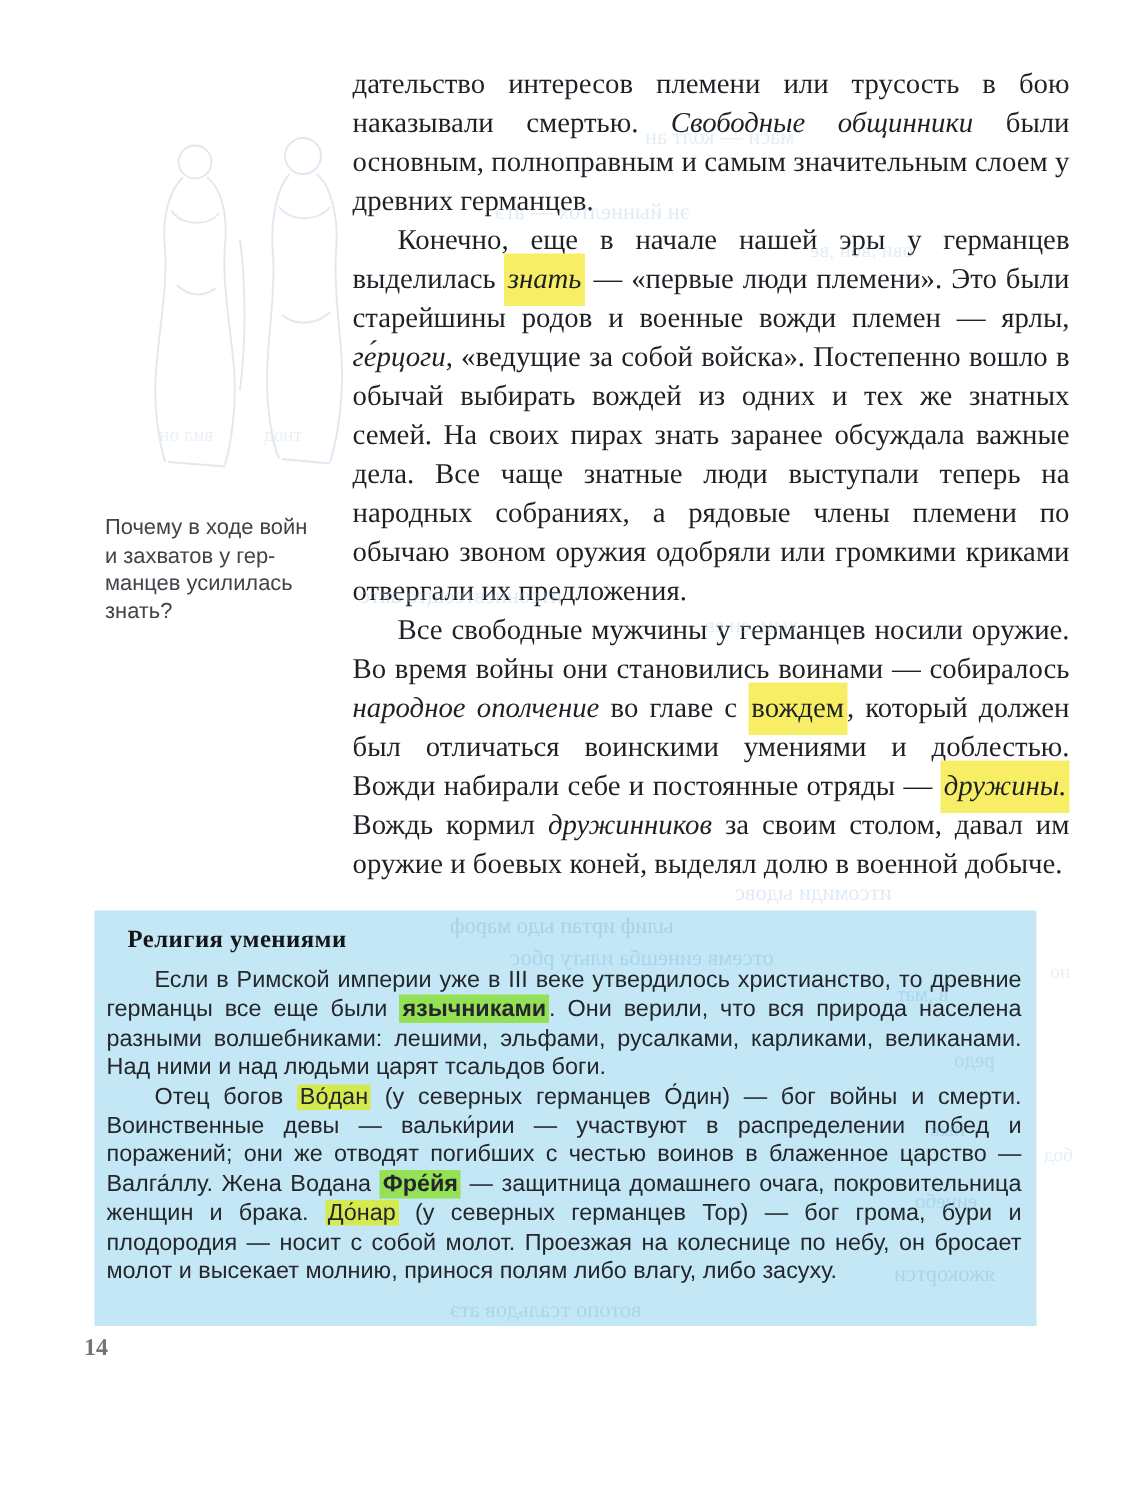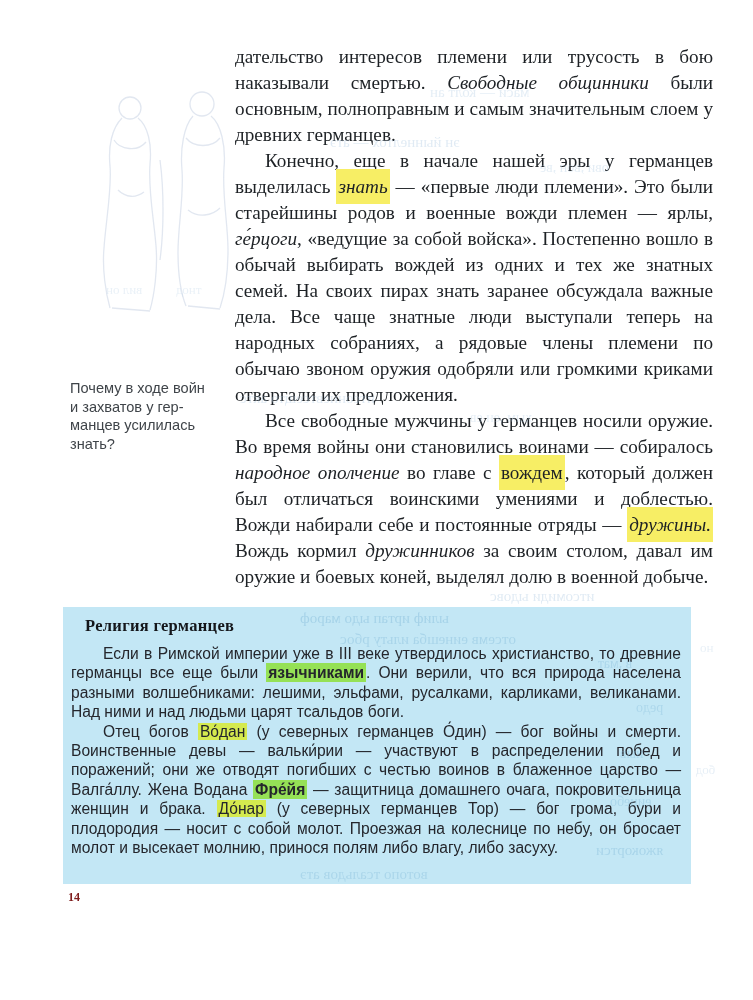--- a/index.html
+++ b/index.html
@@ -25,41 +25,40 @@
   .seg-i{font-style:italic;}
   .seg-hl-y{background:var(--hl-yellow);padding:7px 2px;}
   .seg-hl-g{background:var(--hl-green);padding:1px 2px;font-weight:bold;}
   .seg-hl-yg{background:var(--hl-yellowgreen);padding:0 2px;}
   
   .sidebar-question{
     position:absolute;left:70px;top:343px;width:160px;
     font-family:"Liberation Sans",sans-serif;
     font-size:14.6px;line-height:18.6px;color:#3f4449;
     white-space:pre-line;
-    margin-top:36px;
   }
   
   .info-box{
     position:absolute;left:63px;top:607px;width:628px;min-height:277px;
     background:var(--box-blue);
     padding:7px 10px 9px 8px;box-sizing:border-box;
   }
   .info-box h3{
     margin:2px 0 8px 14px;font-size:16.5px;font-weight:bold;color:#14161a;
     font-family:"Liberation Serif",serif;letter-spacing:.3px;
   }
   .infobox-body p{
     margin:0;font-family:"Liberation Sans",sans-serif;
     font-size:15.6px;line-height:19.4px;color:#24262c;text-align:justify;
   }
   .infobox-body .indent{text-indent:32px;}
   
   .page-number{
-    position:absolute;left:68px;top:890px;
-    font-size:12px;font-weight:bold;color:#7f1d1d;
+    position:absolute;left:56px;top:890px;
+    font-size:16px;font-weight:bold;color:#737373;
   }
   
   .ghost{
     position:absolute;font-family:"Liberation Serif",serif;
     transform:scaleX(-1);filter:blur(.5px);pointer-events:none;
     white-space:nowrap;
   }
   .ghost-ill{position:absolute;left:68px;top:70px;opacity:.55;pointer-events:none;}
 </style>
 </head>
@@ -90,21 +89,21 @@
 манцев усилилась
 знать?</div>
 
   <div class="main-column">
       <p class="para"><span>дательство интересов племени или трусость в бою наказывали смертью. </span><span class="seg-i">Свободные общинники</span><span> были основным, полноправным и самым значительным слоем у древних германцев.</span></p>
       <p class="para indent"><span>Конечно, еще в начале нашей эры у германцев выделилась </span><span class="seg-i seg-hl-y">знать</span><span> — «первые люди племени». Это были старейшины родов и военные вожди племен — ярлы, </span><span class="seg-i">ге́рцоги</span><span>, «ведущие за собой войска». Постепенно вошло в обычай выбирать вождей из одних и тех же знатных семей. На своих пирах знать заранее обсуждала важные дела. Все чаще знатные люди выступали теперь на народных собраниях, а рядовые члены племени по обычаю звоном оружия одобряли или громкими криками отвергали их предложения.</span></p>
       <p class="para indent"><span>Все свободные мужчины у германцев носили оружие. Во время войны они становились воинами — собиралось </span><span class="seg-i">народное ополчение</span><span> во главе с </span><span class="seg-hl-y">вождем</span><span>, который должен был отличаться воинскими умениями и доблестью. Вожди набирали себе и постоянные отряды — </span><span class="seg-i seg-hl-y">дружины.</span><span> Вождь кормил </span><span class="seg-i">дружинников</span><span> за своим столом, давал им оружие и боевых коней, выделял долю в военной добыче.</span></p>
     </div>
 
   <div class="info-box">
-    <h3>Религия германцев</h3>
+    <h3>Религия умениями</h3>
     <div class="infobox-body">
         <p class="para indent"><span>Если в Римской империи уже в III веке утвердилось христианство, то древние германцы все еще были </span><span class="seg-hl-g">язычниками</span><span>. Они верили, что вся природа населена разными волшебниками: лешими, эльфами, русалками, карликами, великанами. Над ними  и над людьми царят тсальдов боги.</span></p>
         <p class="para indent"><span>Отец богов </span><span class="seg-hl-yg">Во́дан</span><span> (у северных германцев О́дин) — бог войны и смерти. Воинственные девы — вальки́рии — участвуют в распределении побед и поражений; они же отводят погибших с честью воинов в блаженное царство — Валга́ллу. Жена Водана </span><span class="seg-hl-g">Фре́йя</span><span> — защитница домашнего очага, покровительница женщин и брака. </span><span class="seg-hl-yg">До́нар</span><span> (у северных германцев Тор) — бог грома, бури и плодородия — носит с собой молот. Проезжая на колеснице по небу, он бросает молот и высекает молнию, принося полям либо влагу, либо засуху.</span></p>
       </div>
   </div>
 
   <div class="page-number">14</div>
 
 <span class="ghost" style="left: 430px; top: 84px; font-size: 15px; opacity: 0.35; color: rgb(179, 205, 228);">маси — колт ан</span>
     <span class="ghost" style="left: 330px; top: 134px; font-size: 15px; opacity: 0.4; color: rgb(179, 205, 228);">эн йыннелтох — атэ</span>

